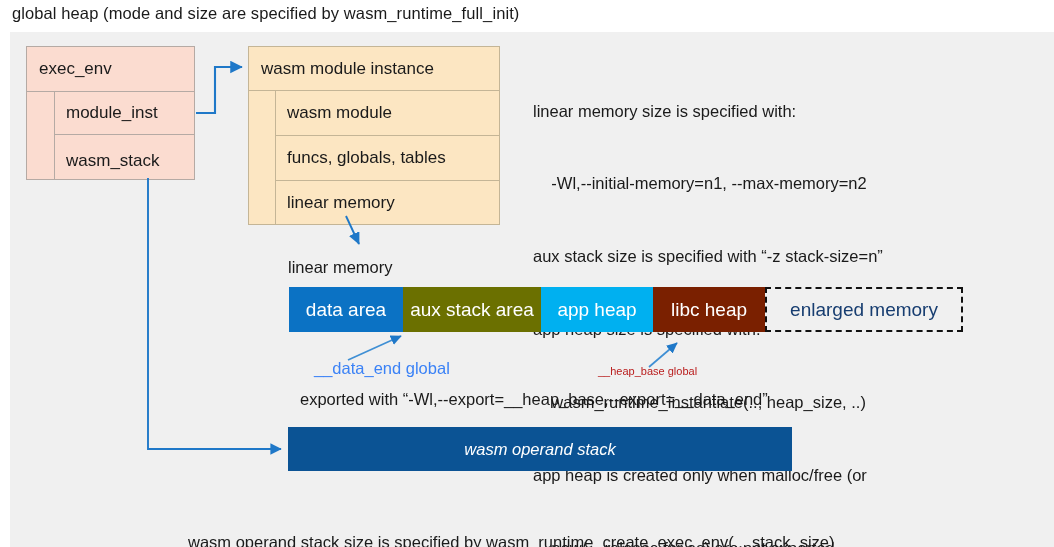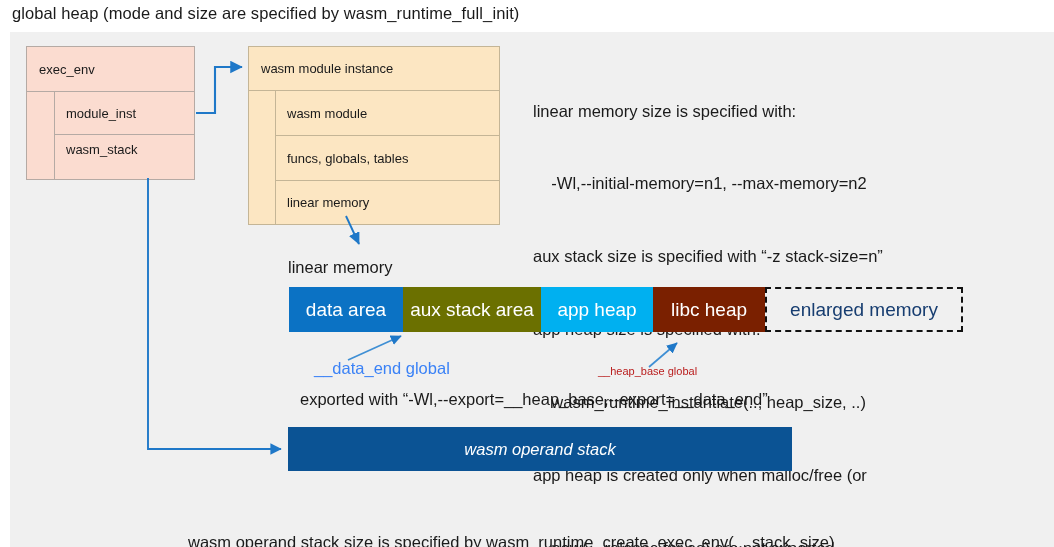--- a/index.html
+++ b/index.html
@@ -41,21 +41,21 @@
 
   
   .struct-box {
     box-sizing: border-box;
     border: 1px solid #b8b0a8;
   }
   .struct-row {
     box-sizing: border-box;
     display: flex;
     align-items: center;
-    font-size: 13px;
+    font-size: 17px;
     color: #1a1a1a;
   }
   .struct-row .row-label {
     padding-left: 12px;
     white-space: nowrap;
   }
 
   
   #exec-env-box {
     left: 26px;
@@ -83,21 +83,21 @@
   #module-inst-row {
     position: absolute;
     left: 27px; top: 45px;
     width: 140px;
     height: 43px;
     border-bottom: 1px solid #b5aaa4;
     box-sizing: border-box;
   }
   #wasm-stack-row {
     position: absolute;
-    left: 27px; top: 80px;
+    left: 27px; top: 92px;
     width: 152px;
     height: 44px;
     box-sizing: border-box;
   }
 
   
   #module-instance-box {
     left: 248px;
     top: 46px;
     width: 252px;

